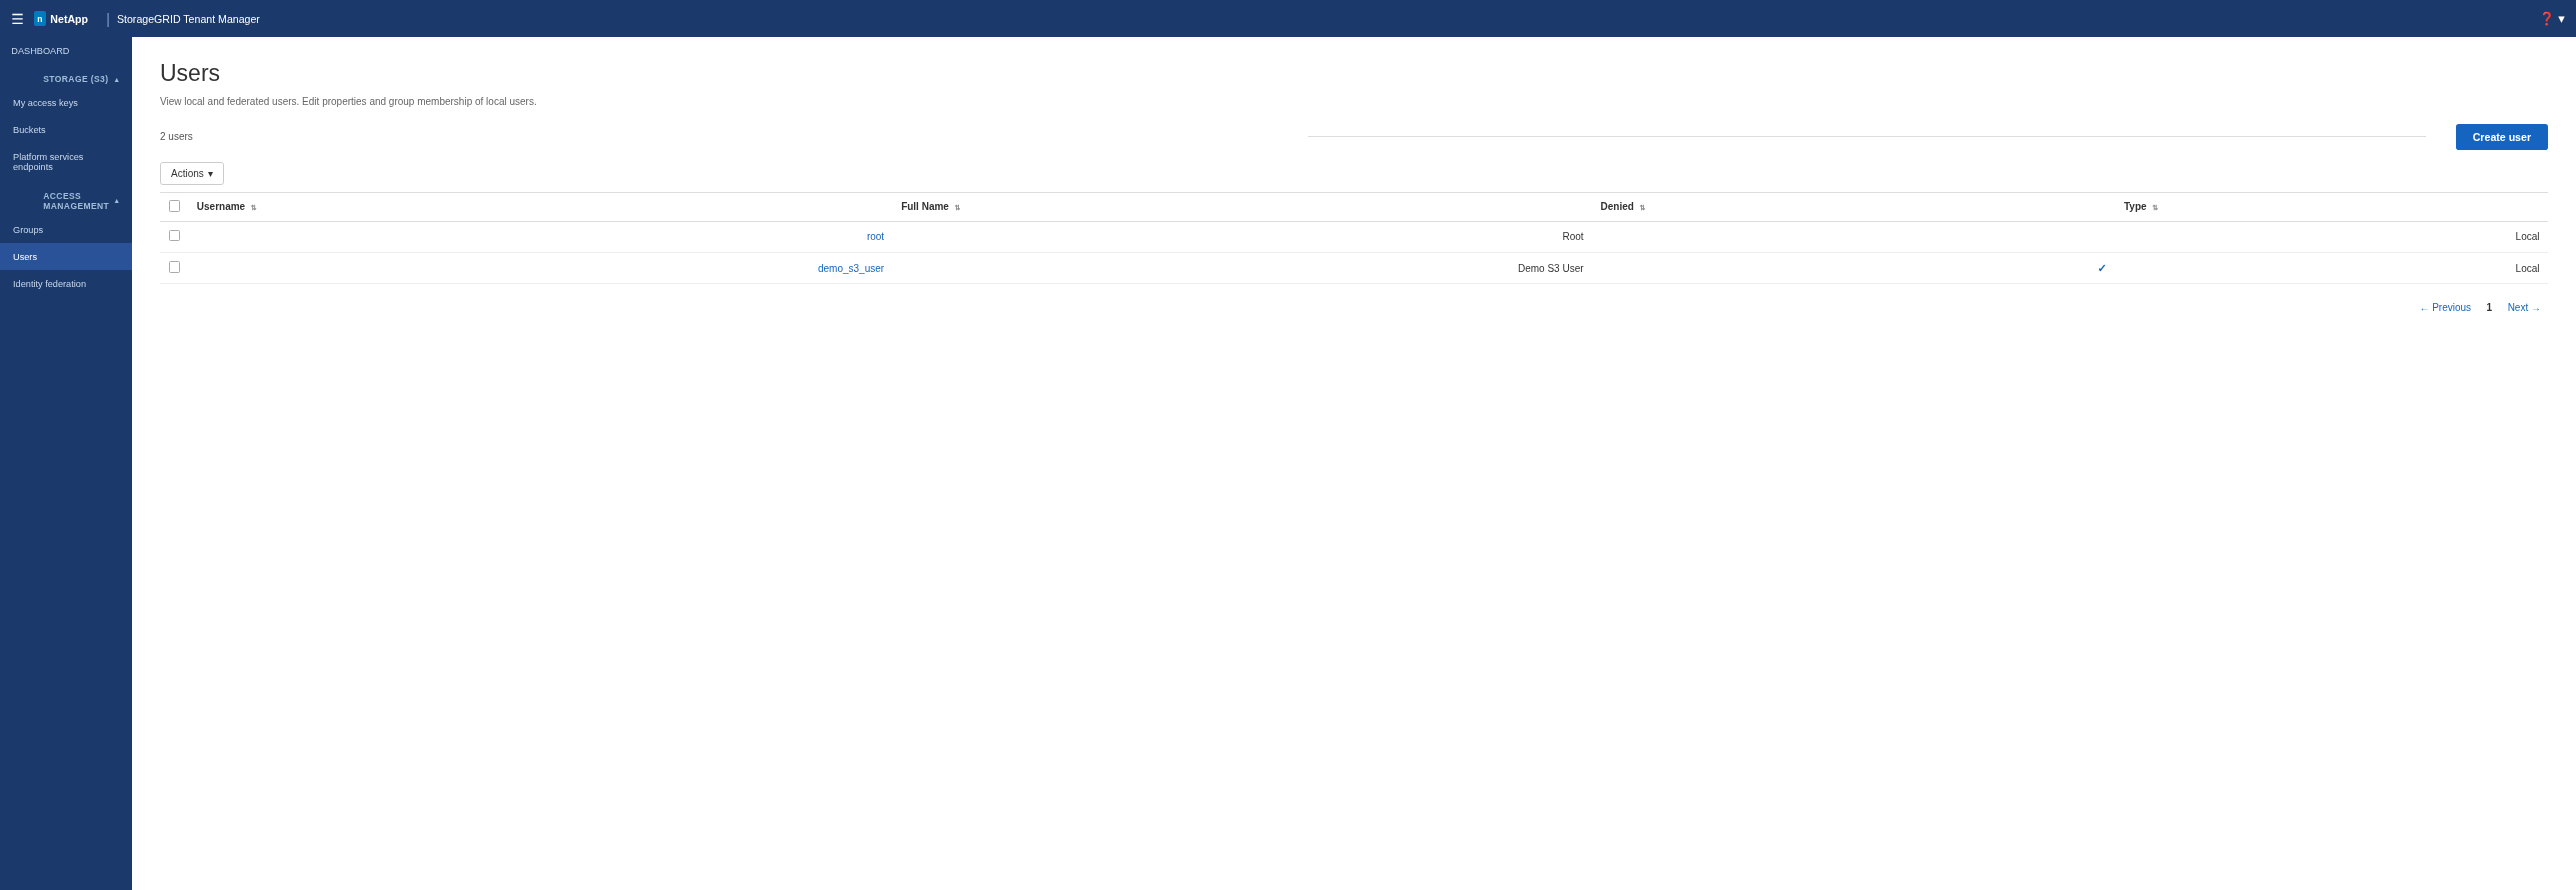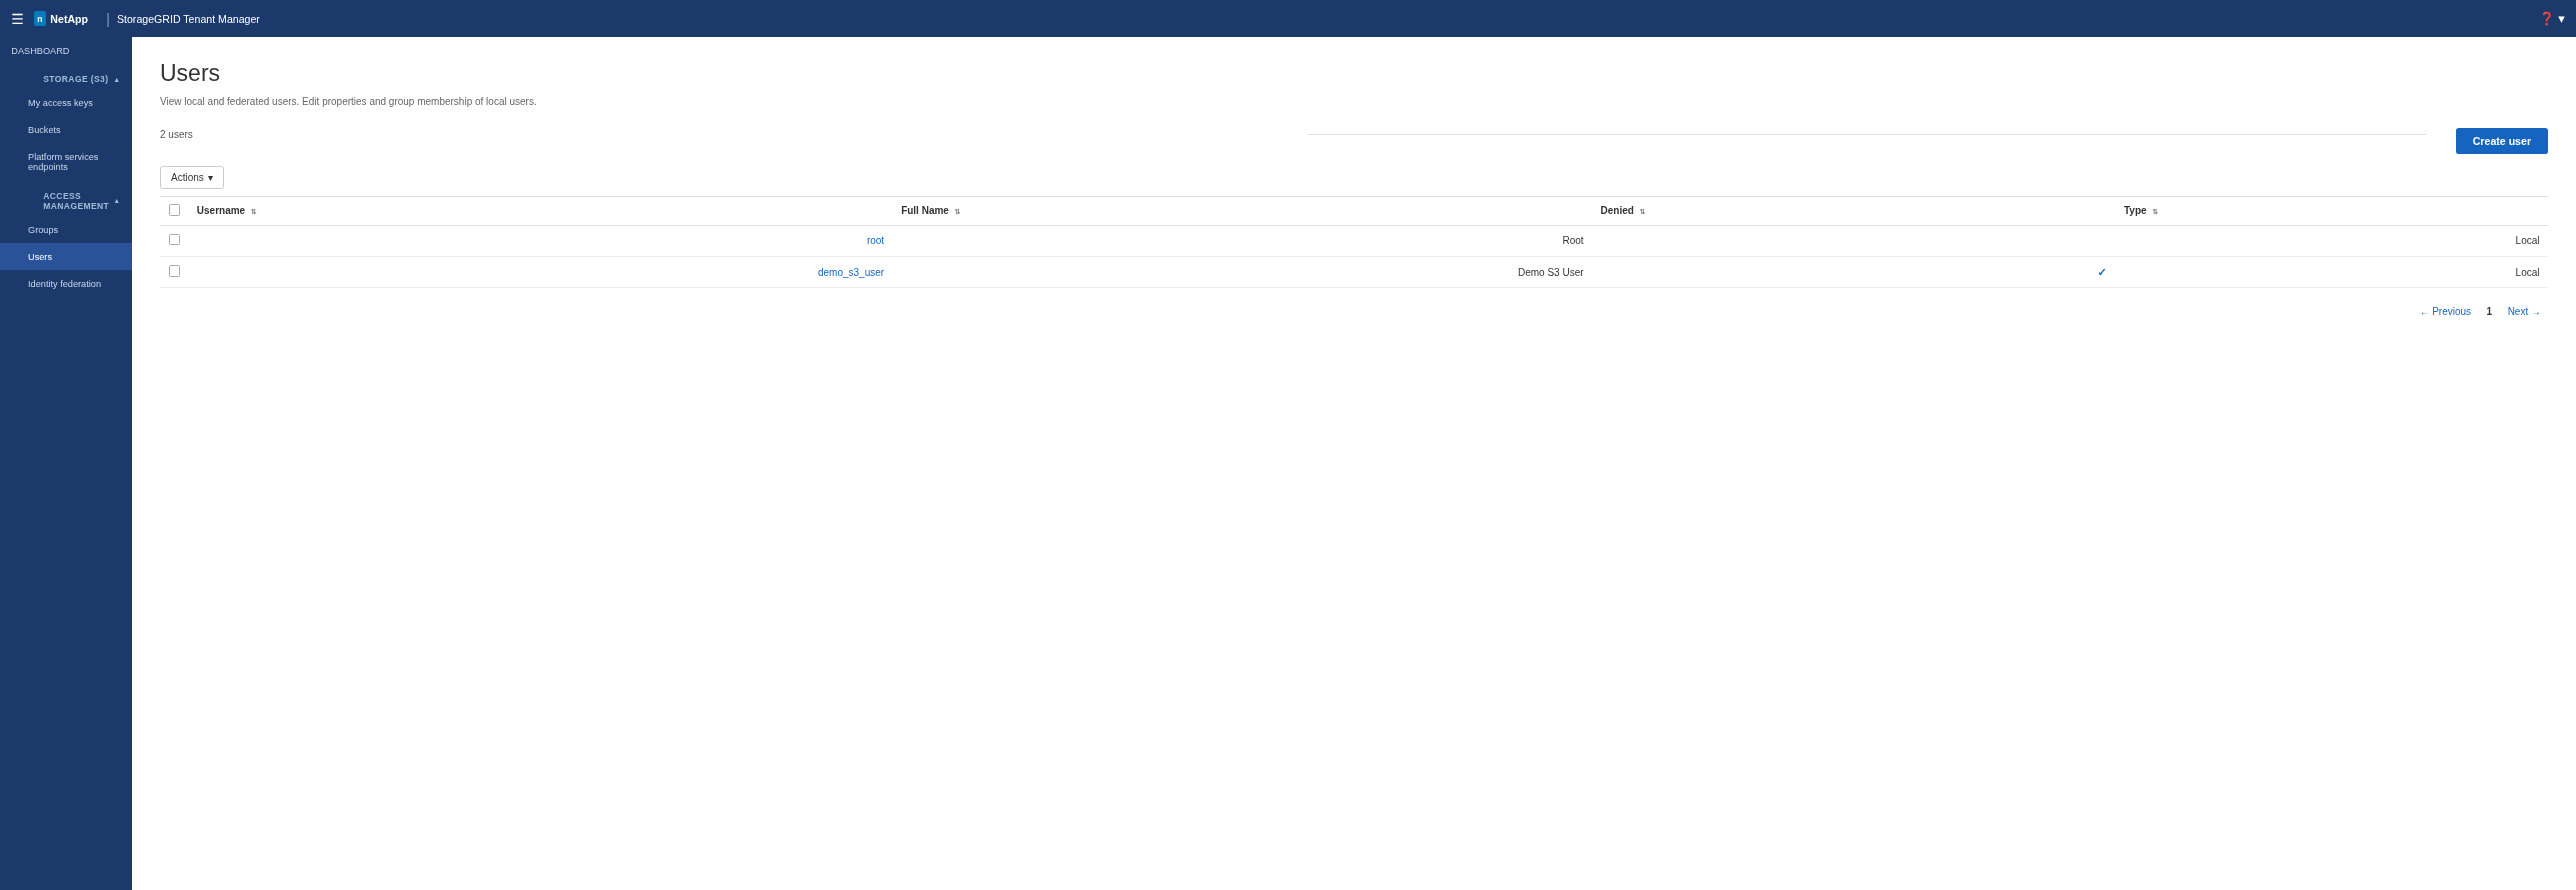--- a/index.html
+++ b/index.html
@@ -86,21 +86,21 @@
     .sidebar-item.section-header {
       color: #a0bcd8;
       font-size: 8.5px;
       font-weight: bold;
       text-transform: uppercase;
       letter-spacing: 0.4px;
       padding: 10px 11.3px 5.7px 11.3px;
       margin-left: 32px;
     }
     .sidebar-item.sub-item {
-      padding-left: 28px;
+      padding-left: 13px;
     }
     .sidebar-chevron {
       font-size: 7px;
     }
 
     
     .content {
       flex: 1;
       overflow-y: auto;
       background: white;
@@ -109,21 +109,21 @@
 
     .page-title {
       font-size: 23px;
       color: #333;
       font-weight: 300;
       margin-bottom: 8.5px;
     }
     .page-description {
       color: #666;
       font-size: 10px;
-      margin-bottom: 9px;
+      margin-bottom: 17px;
     }
 
     
     .toolbar-row {
       display: flex;
       align-items: center;
       margin-bottom: 12.8px;
       gap: 16px;
       justify-content: center;
     }
@@ -141,21 +141,20 @@
     .btn-create {
       background: #1565c0;
       color: white;
       border: none;
       padding: 7px 17px;
       font-size: 10.6px;
       font-weight: 600;
       border-radius: 2.8px;
       cursor: pointer;
       white-space: nowrap;
-      margin-top: 12px;
     }
 
     
     .actions-row {
       margin-bottom: 7px;
     }
     .btn-actions {
       background: white;
       color: #333;
       border: 0.7px solid #ccc;

